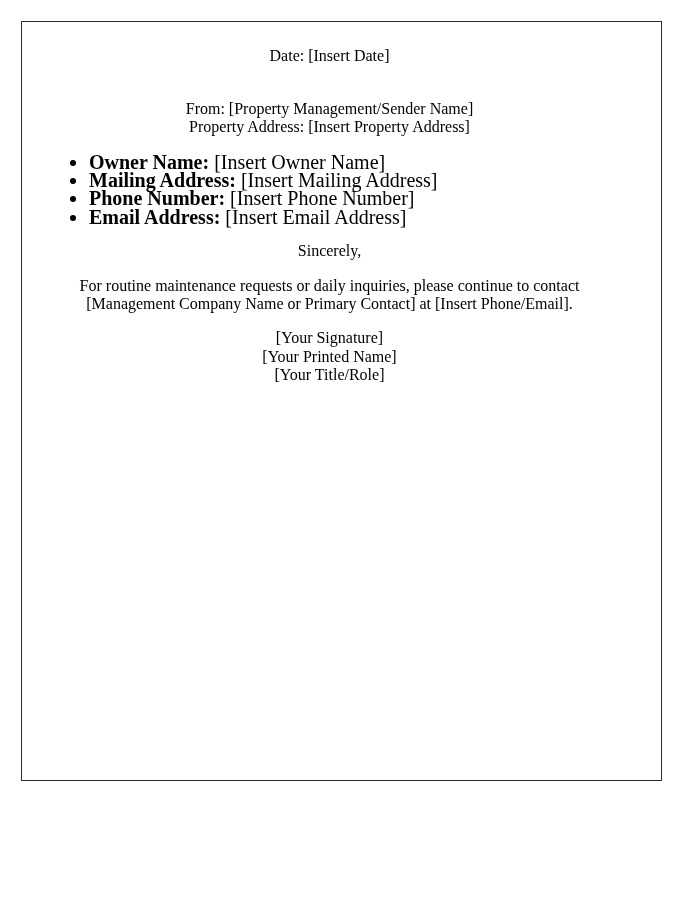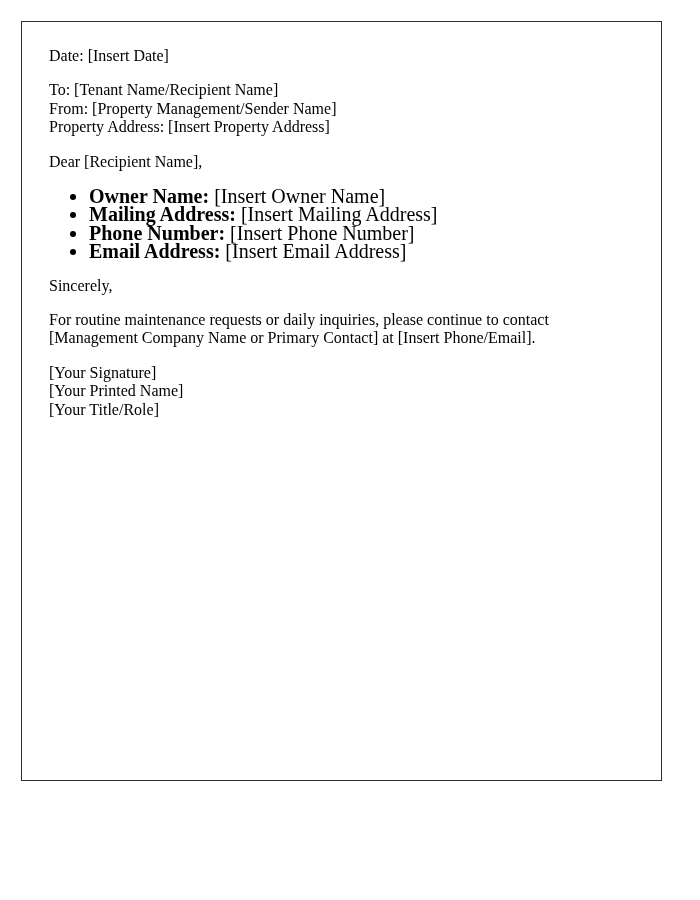--- a/index.html
+++ b/index.html
@@ -23,20 +23,21 @@
     box-sizing: border-box;
     border: 1.5px solid #2e2e2e;
     padding: 25px 51px 0 27px;
     background: #ffffff;
     overflow: hidden;
   }
   .letter-box p {
     margin: 0 0 16px 0;
     font-size: 16px;
     line-height: 18.4px;
+    text-align: center;
   }
   .letter-box ul {
     margin: 0 0 16px 0;
     padding: 0 0 0 40px;
     font-size: 20px;
     line-height: 18.4px;
   }
   .letter-box li {
     list-style-type: disc;
   }
@@ -45,27 +46,26 @@
   }
 </style>
 </head>
 <body>
 
 <div class="letter-box">
 
   <p>Date: [Insert Date]</p>
 
   <p>
-    <span>To: [Tenant Name/Recipient Name]</span><br>
+    <br>
     <span>From: [Property Management/Sender Name]</span><br>
     <span>Property Address: [Insert Property Address]</span>
   </p>
 
 
-  <p>Dear [Recipient Name],</p>
 
 
 
   <ul>
     <li><span class="b">Owner Name:</span> <span>[Insert Owner Name]</span></li>
     <li><span class="b">Mailing Address:</span> <span>[Insert Mailing Address]</span></li>
     <li><span class="b">Phone Number:</span> <span>[Insert Phone Number]</span></li>
     <li><span class="b">Email Address:</span> <span>[Insert Email Address]</span></li>
   </ul>
 

